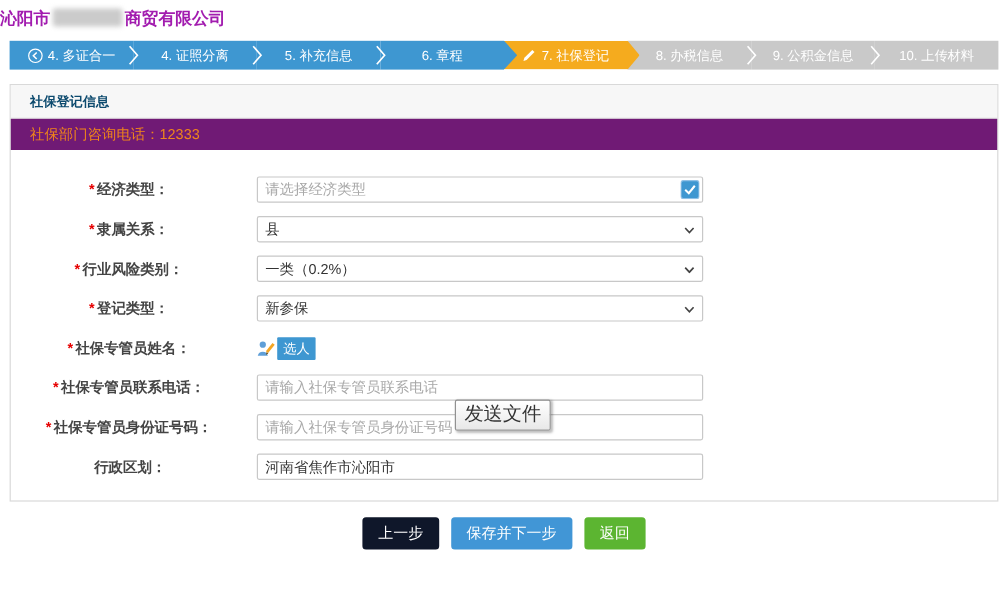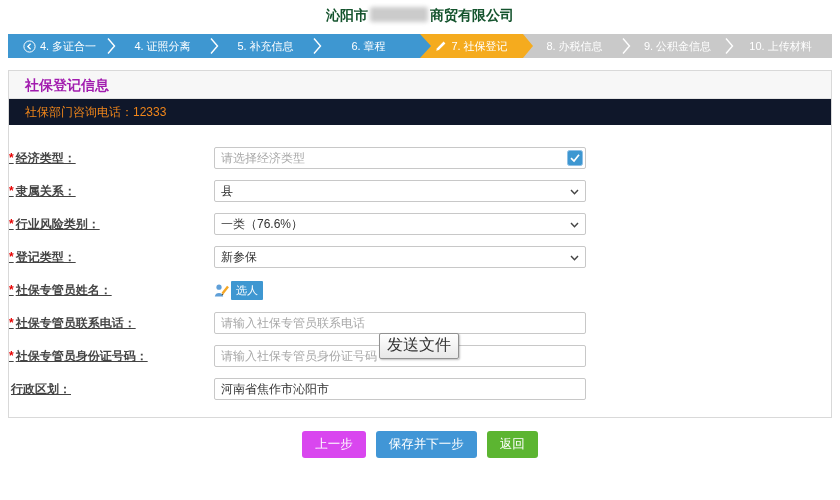--- a/index.html
+++ b/index.html
@@ -1,47 +1,47 @@
 <!DOCTYPE html>
 <html><head>
 <meta charset="utf-8">
 <style>
   * { margin:0; padding:0; box-sizing:border-box; }
   html,body { width:840px; height:500px; background:#fff; overflow:hidden;
     font-family:"Liberation Sans","DejaVu Sans",sans-serif; }
 
   
-  .page-title { text-align:center; padding-top:7px; font-size:14px; font-weight:bold; color:#14532d; height:30px; }
+  .page-title { padding-top:7px; font-size:14px; font-weight:bold; color:#a21caf; height:30px; }
   .page-title .blur { display:inline-block; width:58px; height:15px; background:#cbcbcb;
     border-radius:2px; filter:blur(2px); vertical-align:-2px; margin:0 2px; }
 
   
   .steps { display:flex; height:24px; margin:4px 8px 0 8px; }
   .step { flex:1; position:relative; display:flex; align-items:center; justify-content:center;
     gap:4px; color:#fff; font-size:11px; white-space:nowrap; cursor:default; }
   .step.done   { background:#3e97d1; }
   .step.todo   { background:#c9c9c9; }
   .step.active { background:#f5ab1e; z-index:1; margin-right:-10px; padding-right:10px;
     clip-path:polygon(0 0, calc(100% - 10px) 0, 100% 50%, calc(100% - 10px) 100%, 0 100%); }
   .step-tail { position:absolute; left:0; top:0; bottom:0; width:11px; background:#3e97d1;
     clip-path:polygon(0 0, 100% 50%, 0 100%); }
   .step-sep { position:absolute; right:-5px; top:50%; transform:translateY(-50%); z-index:2; line-height:0; }
   .step-back { line-height:0; }
   .step-pencil { line-height:0; }
 
   
   .panel { position:relative; margin:12px 8px 0 8px; background:#fff; border:1px solid #d9d9d9; }
   .panel-header { height:28px; line-height:28px; background:#f7f7f7; border-bottom:1px solid #e4e4e4;
-    font-size:14px; font-weight:bold; color:#a21caf; padding-left:16px; }
-  .notice { height:26px; line-height:26px; background:#0f172a; color:#f0861a; font-size:12px; padding-left:16px; }
+    font-size:11px; font-weight:bold; color:#0c4a6e; padding-left:16px; }
+  .notice { height:26px; line-height:26px; background:#701a75; color:#f0861a; font-size:12px; padding-left:16px; }
 
   
   .form-rows { padding:22px 0 6px 0; position:relative; }
   .row { display:flex; align-items:center; height:22px; margin-bottom:11px; }
-  .lbl { width:197px; text-align:left; font-size:12px; font-weight:bold; color:#444; padding-right:0;text-decoration:underline; }
+  .lbl { width:197px; text-align:center; font-size:12px; font-weight:bold; color:#444; padding-right:0; }
   .req { color:#e60000; margin-right:2px; }
   .ctl { display:flex; align-items:flex-end; margin-left:8px; gap:6px; }
 
   .ipt-wrap { position:relative; width:372px; height:22px; }
   .ipt { width:372px; height:22px; border:1px solid #c8c8c8; border-radius:2px; font-size:12px;
     padding:0 24px 0 6px; color:#333; font-family:inherit; outline:none; }
   .ipt::placeholder { color:#a8a8a8; opacity:1; }
   .pick-icon { position:absolute; right:3px; top:3px; width:16px; height:16px; cursor:pointer; line-height:0; }
 
   .sel { width:372px; height:22px; border:1px solid #c8c8c8; border-radius:2px; background:#fff;
@@ -175,21 +175,21 @@
                 <polyline points="1,1 4.5,4.8 8,1" fill="none" stroke="#444" stroke-width="1.4"></polyline>
               </svg>
     </span>
   </div>
         </div>
   </div>
       <div class="row">
     <label class="lbl"><span class="req">*</span><span class="lbl-text">行业风险类别：</span></label>
     <div class="ctl">
           <div class="sel">
-    <span class="sel-val">一类（76.6%）</span>
+    <span class="sel-val">一类（0.2%）</span>
     <span class="sel-chevron">
       <svg width="9" height="6" viewBox="0 0 9 6">
                 <polyline points="1,1 4.5,4.8 8,1" fill="none" stroke="#444" stroke-width="1.4"></polyline>
               </svg>
     </span>
   </div>
         </div>
   </div>
       <div class="row">
     <label class="lbl"><span class="req">*</span><span class="lbl-text">登记类型：</span></label>
@@ -244,13 +244,13 @@
           <span class="ipt-wrap">
     <input class="ipt" type="text" value="河南省焦作市沁阳市" style="padding-right: 6px;">
     
   </span>
         </div>
   </div>
     </div>
   <div class="tooltip">发送文件</div>
 </div>
 
-<div class="btn-bar"><button class="btn" style="background: #d946ef;">上一步</button><button class="btn" style="background: rgb(65, 150, 214);">保存并下一步</button><button class="btn" style="background: rgb(92, 181, 49);">返回</button></div>
+<div class="btn-bar"><button class="btn" style="background: #0f172a;">上一步</button><button class="btn" style="background: rgb(65, 150, 214);">保存并下一步</button><button class="btn" style="background: rgb(92, 181, 49);">返回</button></div>
 
 </body></html>

